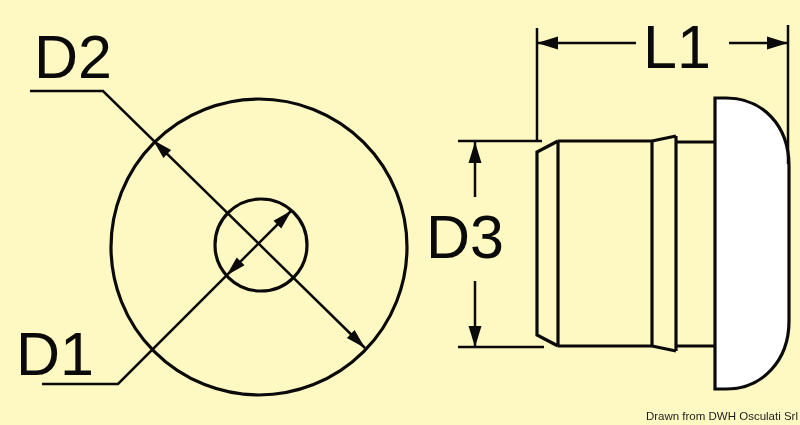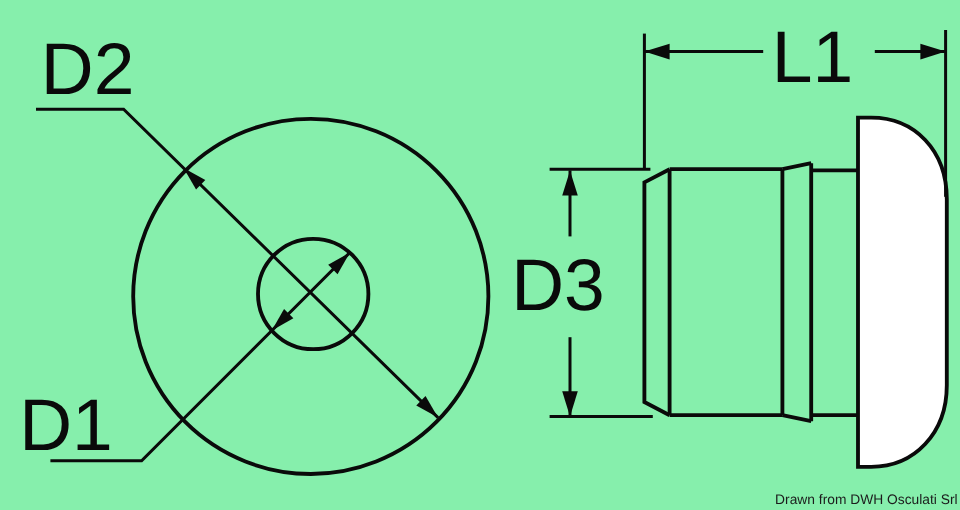--- a/index.html
+++ b/index.html
@@ -10,21 +10,21 @@
   body {
     width: 800px;
     height: 425px;
     overflow: hidden;
     font-family: "Liberation Sans", sans-serif;
   }
   .drawing-root {
     position: relative;
     width: 800px;
     height: 425px;
-    background: #86efac;
+    background: #fef9c3;
   }
   svg { display: block; }
   .dim-label {
     font-family: "Liberation Sans", sans-serif;
     font-size: 61px;
     font-weight: 400;
     fill: #0a0a0a;
     letter-spacing: 0px;
   }
   .attribution {

